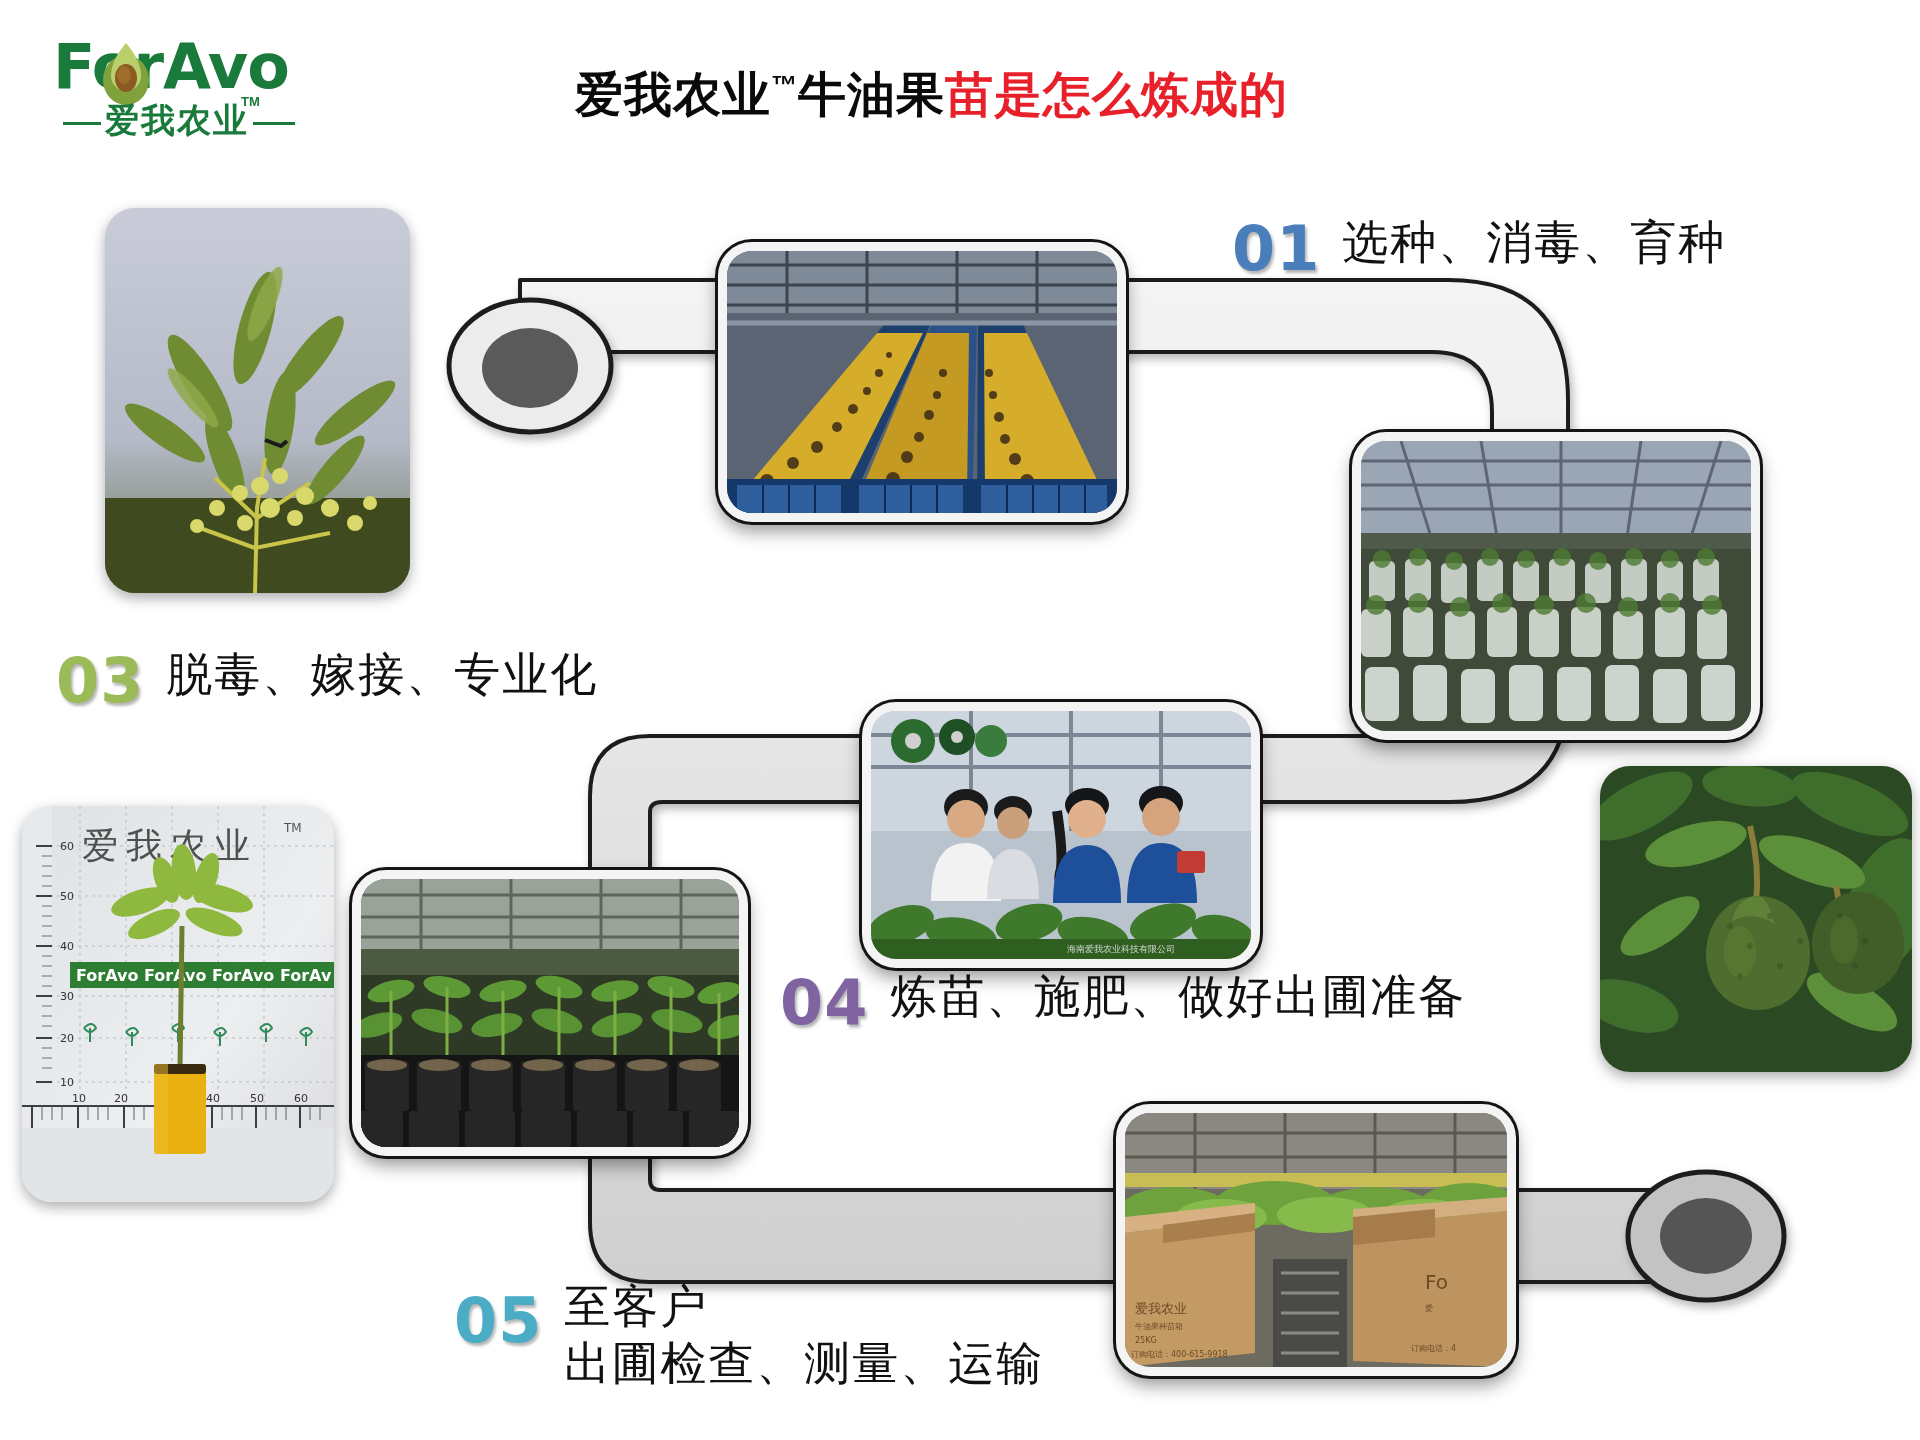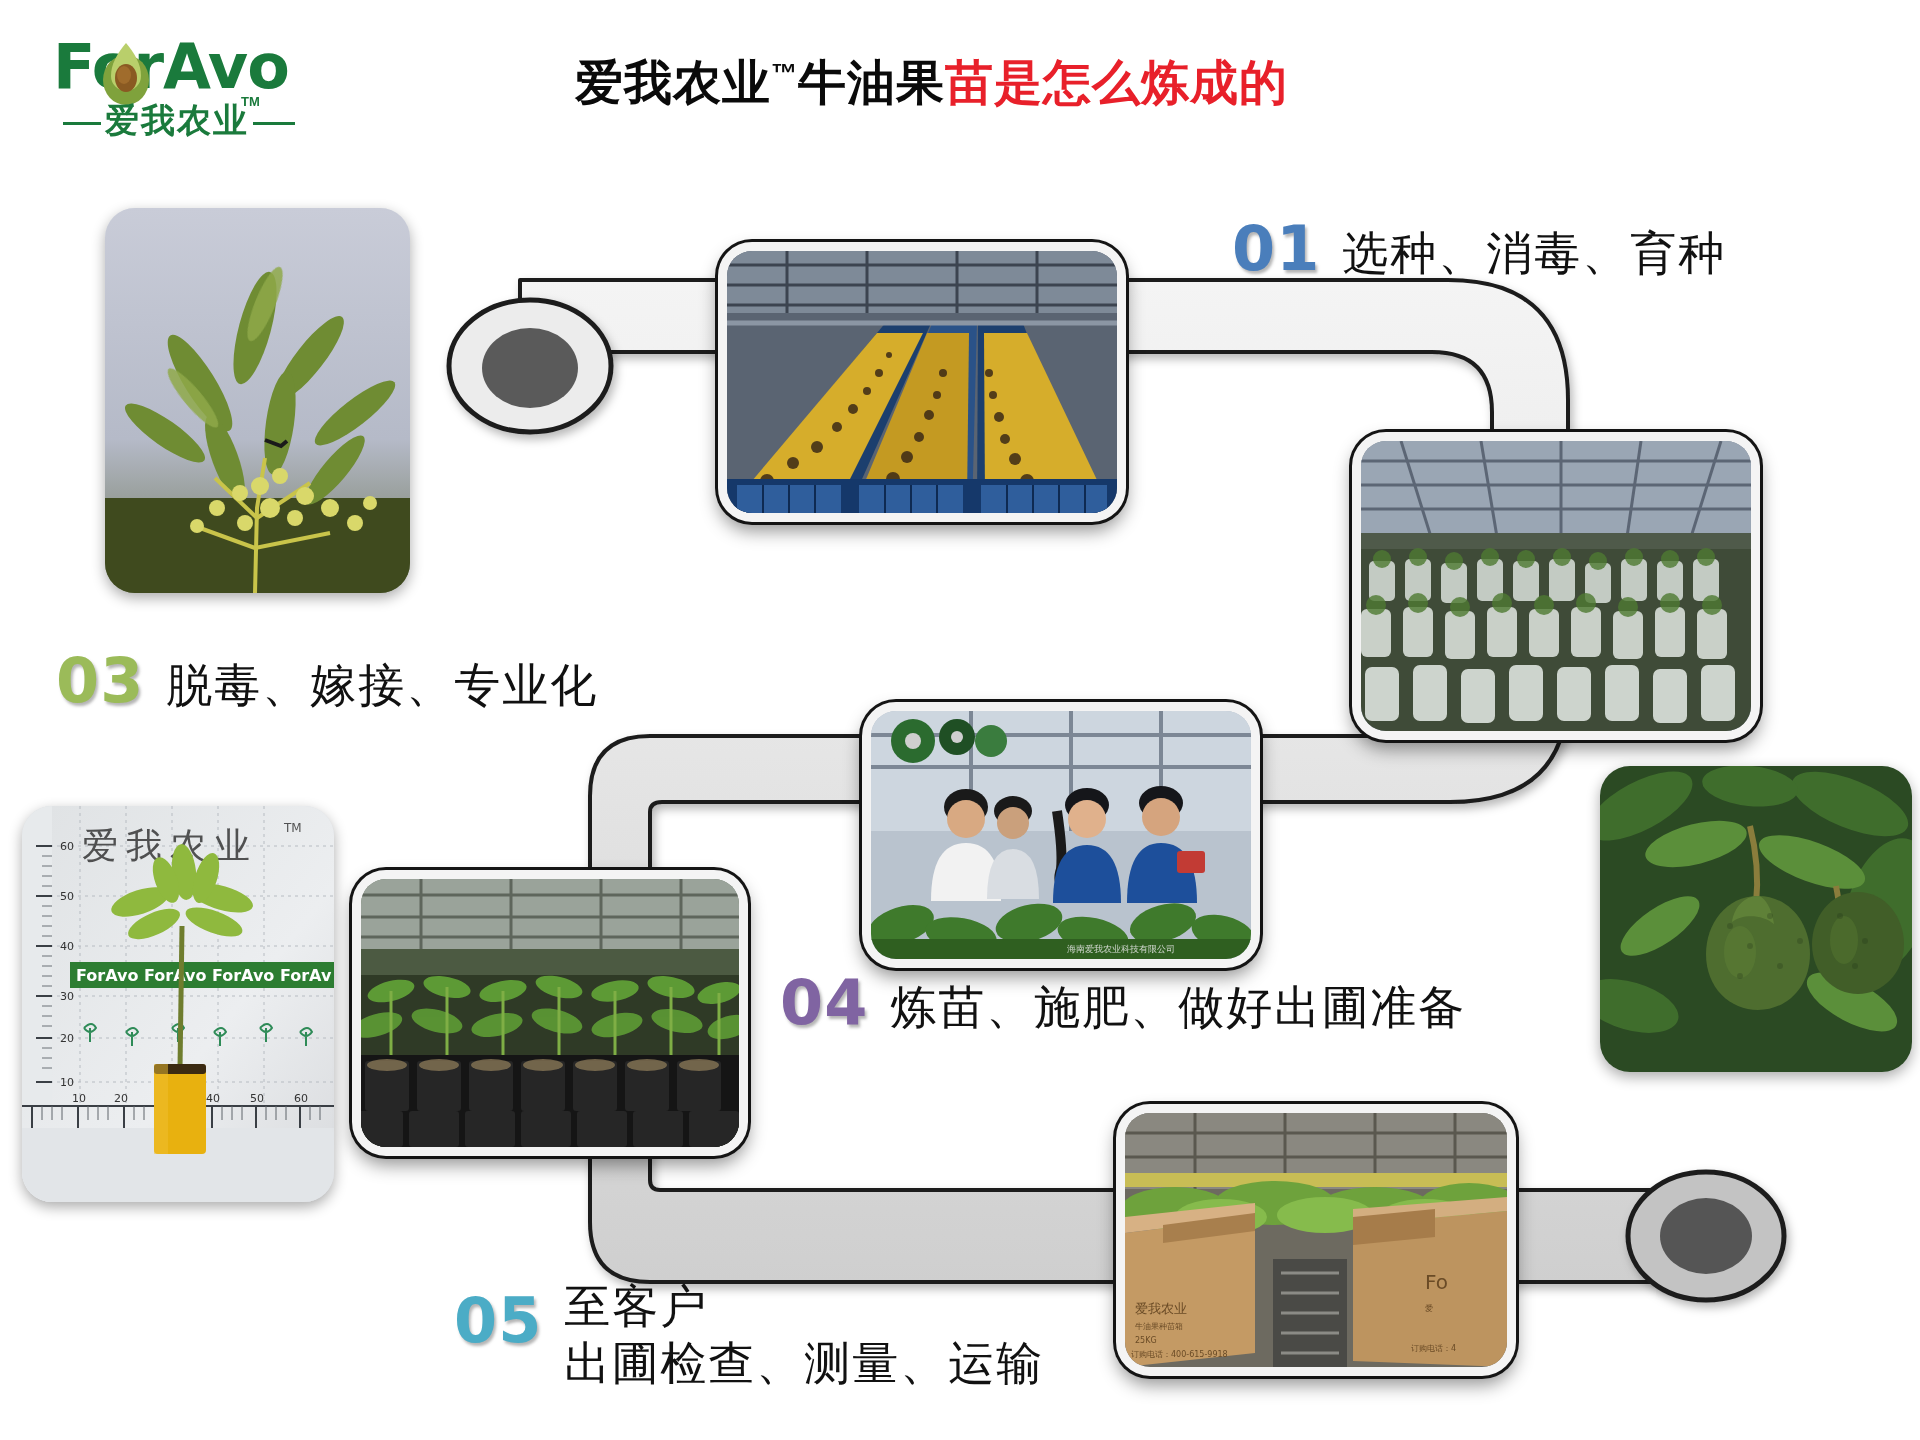--- a/index.html
+++ b/index.html
@@ -31,21 +31,21 @@
   .logo-tm{
     position:absolute;left:196px;top:58px;font-size:13px;color:#1a7a3c;font-weight:bold;
   }
   .logo-rule-l{position:absolute;left:18px;top:86px;width:38px;height:3px;background:#1a7a3c;}
   .logo-rule-r{position:absolute;left:208px;top:86px;width:42px;height:3px;background:#1a7a3c;}
 
   
   .title{
     position:absolute;left:575px;top:46px;
     font-size:48px;font-weight:bold;color:#0a0a0a;
-    letter-spacing:1px;white-space:nowrap;line-height:54px;
+    letter-spacing:1px;white-space:nowrap;line-height:78px;
   }
   .title .hl{color:#e8202a;}
   .title .tm{font-size:26px;vertical-align:super;}
 
   
   #ribbon{position:absolute;left:0;top:0;width:1920px;height:1440px;pointer-events:none;}
 
   
   .photo{
     position:absolute;overflow:hidden;
@@ -62,21 +62,21 @@
   .step{position:absolute;white-space:nowrap;}
   .step .num{
     font-size:62px;font-weight:bold;letter-spacing:1px;
     font-family:"DejaVu Sans",sans-serif;
     text-shadow:2px 3px 3px rgba(120,120,120,.55);
   }
   .step .txt{
     font-size:46px;color:#111;font-weight:500;letter-spacing:2px;
     margin-left:22px;
   }
-  .step.inline{display:flex;align-items:flex-end;}
+  .step.inline{display:flex;align-items:flex-start;}
   .step.two-line{display:flex;align-items:flex-start;}
   .step.two-line .txt{line-height:57px;margin-top:-6px;}
   .step.two-line .num{}
 
   
   .scene{position:absolute;inset:0;}
 </style>
 </head>
 <body>
 

